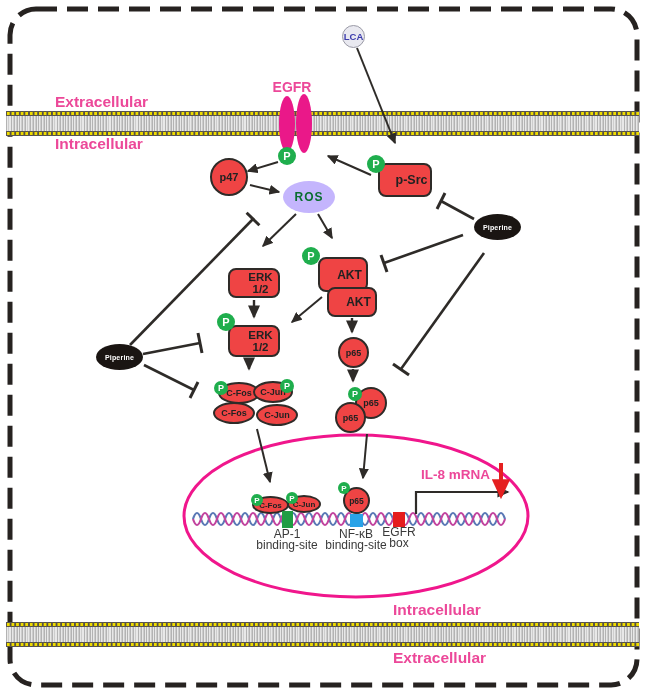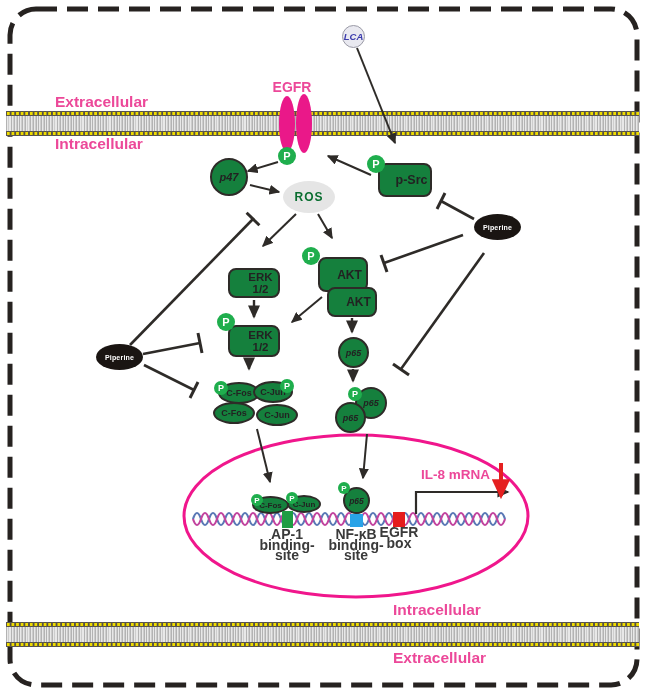--- a/index.html
+++ b/index.html
@@ -1,42 +1,42 @@
 <!DOCTYPE html>
 <html><head>
 <meta charset="utf-8">
 <style>
   html,body{margin:0;padding:0;background:#fff;}
   #stage{position:relative;width:645px;height:694px;background:#fff;overflow:hidden;
          font-family:"Liberation Sans",sans-serif;}
   .abs{position:absolute;}
   .lbl{position:absolute;font-weight:bold;color:#ec4899;}
   .node{position:absolute;display:flex;align-items:center;justify-content:center;
-        background:#15803d;border:2.5px solid #2e2b28;font-weight:bold;color:#222;
+        background:#ef4444;border:2.5px solid #2e2b28;font-weight:bold;color:#222;
         box-sizing:border-box;text-align:center;}
-  .circle{border-radius:50%;font-style:italic;}
+  .circle{border-radius:50%;}
   .rbox{border-radius:8px;padding-left:13px;}
   .ellipse{border-radius:50%;}
   .pbadge{position:absolute;border-radius:50%;background:#1fae4d;color:#fff;
           display:flex;align-items:center;justify-content:center;font-weight:bold;
           box-sizing:border-box;z-index:6;}
   .piperine{position:absolute;border-radius:50%;background:#1a1512;color:#fff;
             display:flex;align-items:center;justify-content:center;font-weight:bold;
             font-size:7px;letter-spacing:.2px;z-index:6;}
   .membrane{position:absolute;left:6px;width:633px;height:25px;z-index:2;}
   .mem-heads{height:5px;
      background-color:#55514a;
      background-image:radial-gradient(circle at 2.2px 2.5px,#efdc00 1.45px,#4f4b44 1.75px,#5a564e 2.3px);
      background-size:4.6px 5px;}
   .mem-tails{height:15px;
      background:repeating-linear-gradient(90deg,#b3b3b3 0 .8px,#e8e8e8 .8px 1.9px,#cdcdcd 1.9px 2.7px);}
   svg{position:absolute;left:0;top:0;pointer-events:none;}
   .sq{position:absolute;z-index:5;}
-  .binding-label{position:absolute;z-index:5;text-align:center;font-weight:bold;
-                 font-size:14px;line-height:10.5px;color:#3a3a3a;}
+  .binding-label{position:absolute;z-index:5;text-align:center;font-weight:normal;
+                 font-size:12px;line-height:10.5px;color:#3a3a3a;}
 </style>
 </head>
 <body>
 
 <div id="stage">
 
   <svg width="645" height="694" style="z-index:1">
     <rect x="10" y="9" width="627" height="676" rx="26" fill="none" stroke="#262220" stroke-width="5" stroke-dasharray="21 10"></rect>
   </svg>
 
@@ -64,21 +64,21 @@
   <div class="lbl" style="left:393px;top:649px;font-size:15.5px">Extracellular</div>
   <div class="lbl" style="left:262px;top:79px;width:60px;text-align:center;font-size:14px;z-index:4">EGFR</div>
   <div class="lbl" style="left:421px;top:467px;width:80px;text-align:left;font-size:13.5px;z-index:5">IL-8 mRNA</div>
 
   <div class="node circle" style="left:342px;top:25px;width:23px;height:23px;border:1.5px solid #9a9aa6;background:#e9e9f0;color:#3b3bad;font-size:9.5px;z-index:4">LCA</div>
 
   <div class="abs" style="left:279px;top:96px;width:16px;height:56px;background:#ea1889;border-radius:50%;z-index:4"></div>
   <div class="abs" style="left:296px;top:94px;width:16px;height:59px;background:#ea1889;border-radius:50%;z-index:4"></div>
 
   <div class="node circle" style="left:210px;top:158px;width:38px;height:38px;font-size:11px;z-index:4">p47</div>
-  <div class="node ellipse" style="left:283px;top:181px;width:52px;height:32px;background:#e5e5e5;border:none;color:#0a6e30;font-size:12px;letter-spacing:1px;z-index:4">ROS</div>
+  <div class="node ellipse" style="left:283px;top:181px;width:52px;height:32px;background:#c4b5fd;border:none;color:#0a6e30;font-size:12px;letter-spacing:1px;z-index:4">ROS</div>
   <div class="node rbox" style="left:378px;top:163px;width:54px;height:34px;border-width:2.8px;font-size:12.5px;z-index:4">p-Src</div>
 
   <div class="node rbox" style="left:228px;top:268px;width:52px;height:30px;font-size:11.5px;z-index:4">ERK 1/2</div>
   <div class="node rbox" style="left:228px;top:325px;width:52px;height:32px;font-size:11.5px;z-index:4">ERK 1/2</div>
 
   <div class="node rbox" style="left:318px;top:257px;width:50px;height:35px;font-size:12px;z-index:4">AKT</div>
   <div class="node rbox" style="left:327px;top:287px;width:50px;height:30px;font-size:12px;z-index:5">AKT</div>
 
   <div class="node circle" style="left:338px;top:337px;width:31px;height:31px;font-size:9px;z-index:4">p65</div>
   <div class="node circle" style="left:355px;top:387px;width:32px;height:32px;font-size:9px;z-index:4">p65</div>

